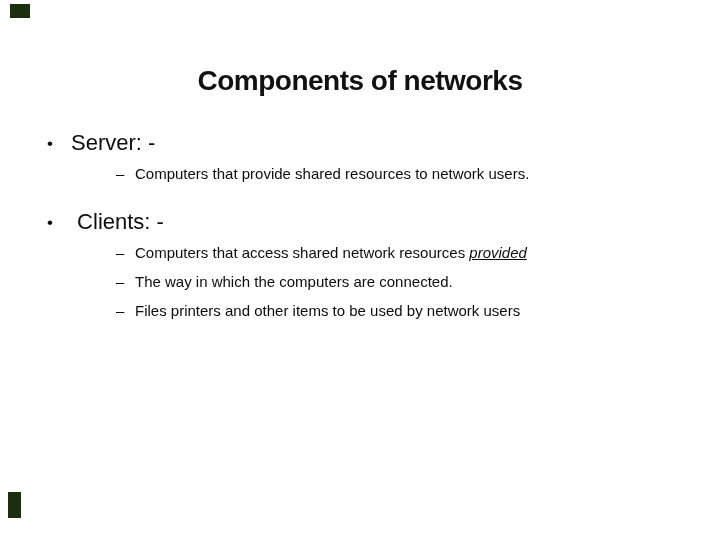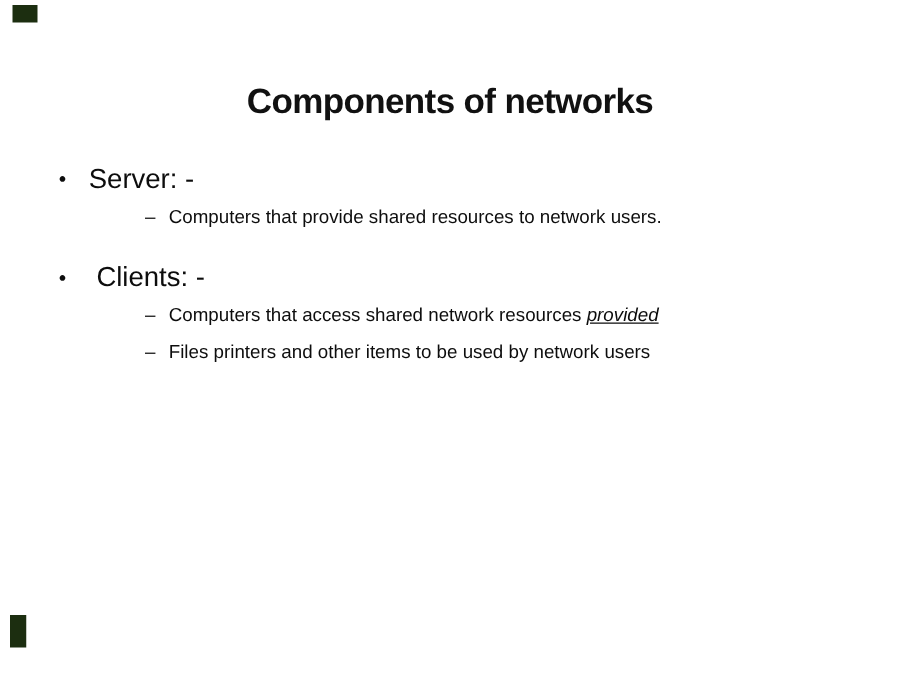--- a/index.html
+++ b/index.html
@@ -76,15 +76,16 @@
 
 <div class="slide">
   <div class="deco deco-top" style="background: rgb(28, 46, 16);"></div>
   <div class="deco deco-bottom" style="background: rgb(28, 46, 16);"></div>
   <h1 class="title">Components of networks</h1>
   <div class="content" id="bullets">
       <div class="l1 first"><span class="marker">•</span><span class="ltext">Server: -</span></div>
       <div class="l2"><span class="marker">–</span><span class="ltext"><span class="seg">Computers that provide shared resources to network users.</span></span></div>
       <div class="l1"><span class="marker">•</span><span class="ltext"> Clients: -</span></div>
       <div class="l2"><span class="marker">–</span><span class="ltext"><span class="seg">Computers that access shared network resources </span><span class="seg u">provided</span><br></span></div>
+      <div class="l2"><span class="marker">–</span><span class="ltext"><span class="seg">The way in which the computers are connected.</span></span></div>
       <div class="l2"><span class="marker">–</span><span class="ltext"><span class="seg">Files printers and other items to be used by network users</span></span></div>
     </div>
 </div>
 
 </body></html>

